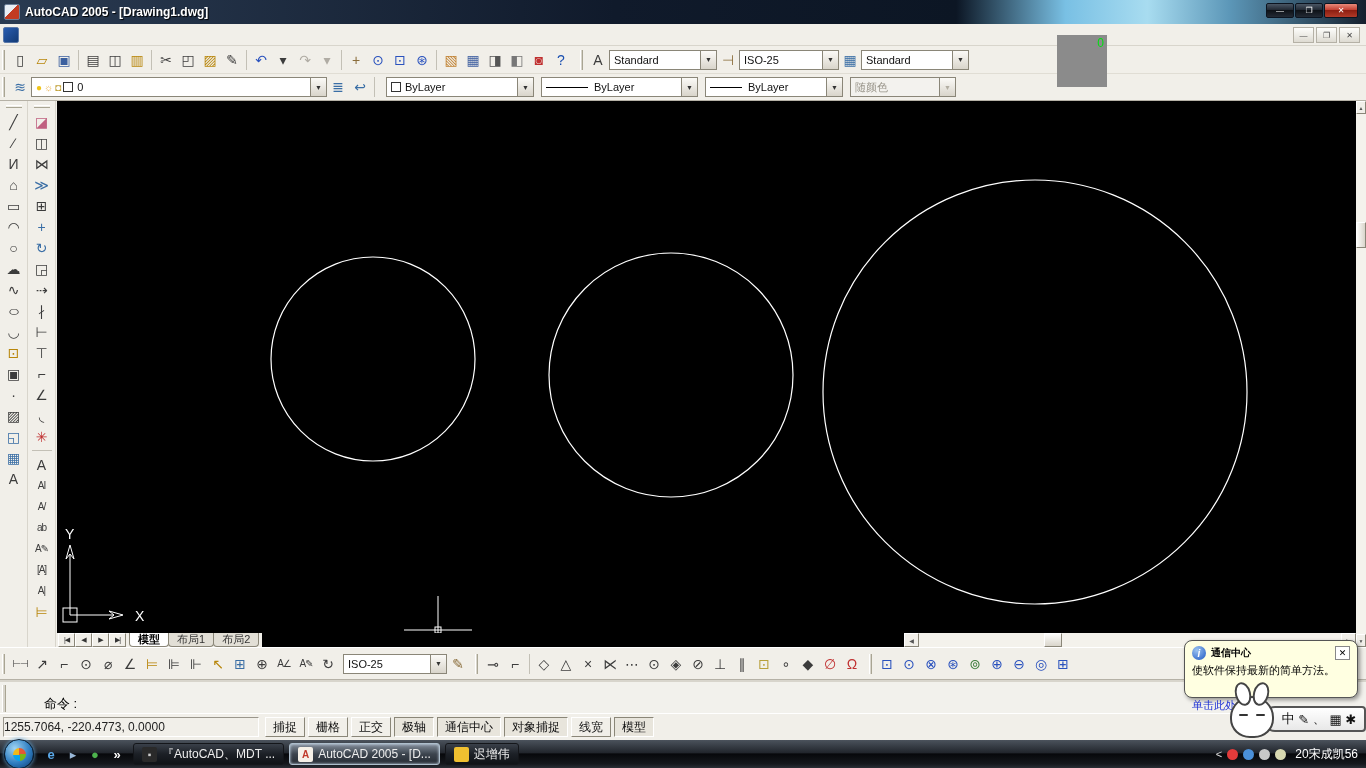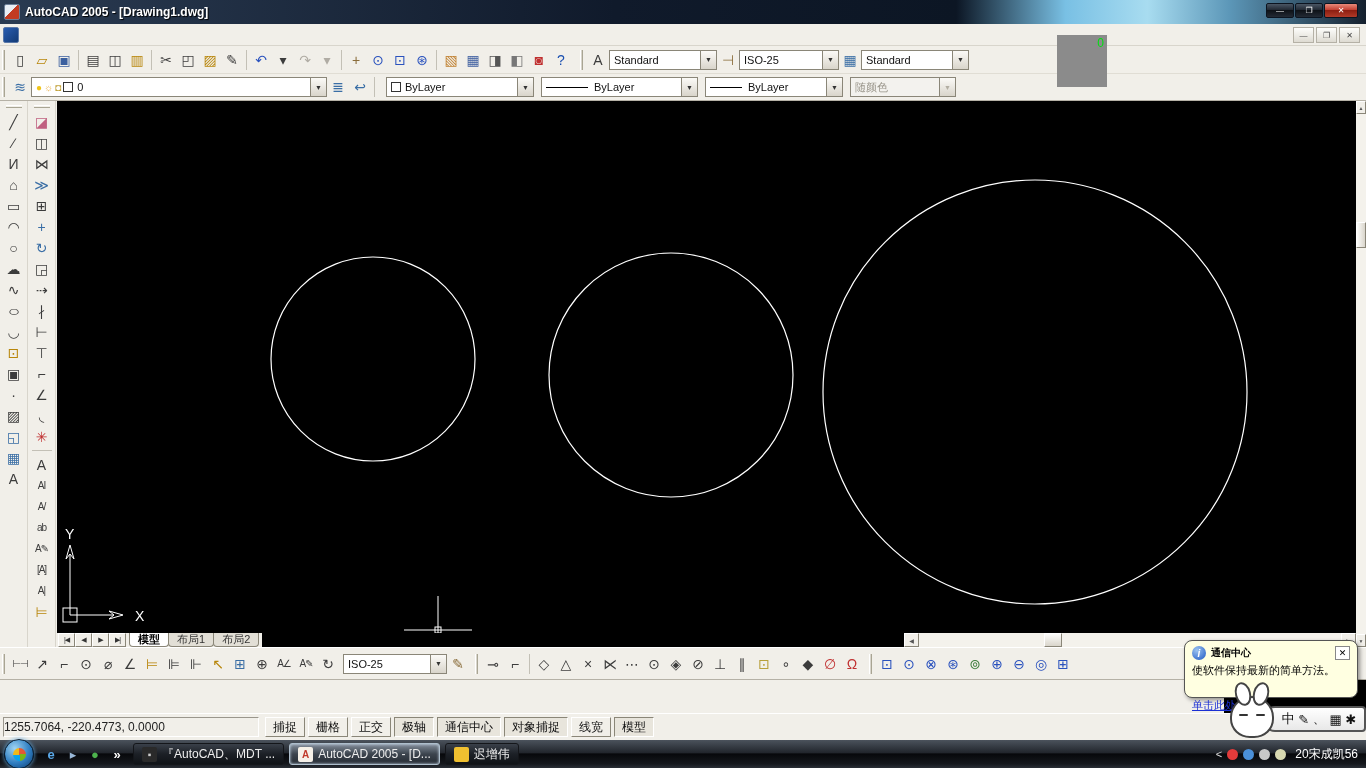--- a/index.html
+++ b/index.html
@@ -137,21 +137,21 @@
 
   .balloon { position:absolute; left:1184px; top:640px; width:174px; height:58px; background:#ffffe1;
     border:1px solid #555; border-radius:8px; z-index:40; padding:5px 7px; box-shadow:2px 2px 4px rgba(0,0,0,.4); }
   .balloon-head { display:flex; align-items:center; gap:5px; }
   .info-ico { width:14px; height:14px; border-radius:50%; background:radial-gradient(circle at 35% 30%,#9cc4f0,#1b56c4);
     color:#fff; font-size:10px; font-weight:bold; font-style:italic; display:flex; align-items:center; justify-content:center; flex:none; }
   .balloon-title { font-size:10px; font-weight:bold; color:#000; flex:1; }
   .balloon-close { width:15px; height:14px; border:1px solid #888; background:#fff; font-size:9px;
     display:flex; align-items:center; justify-content:center; color:#000; }
   .balloon-body { font-size:11px; color:#000; margin-top:3px; }
-  .balloon-link { font-size:11px; color:#1b2fd4; text-decoration:underline; margin-top:20px; display:inline-block; }
+  .balloon-link { font-size:11px; color:#1b2fd4; margin-top:20px; display:inline-block; }
 
   .ime-wrap { position:absolute; left:1230px; top:688px; width:136px; height:52px; z-index:50; }
   .rabbit { position:absolute; left:0; top:8px; width:44px; height:42px; background:#fff;
     border:2px solid #444; border-radius:50% 50% 45% 45%; }
   .rabbit::before, .rabbit::after { content:""; position:absolute; width:12px; height:20px; background:#fff;
     border:2px solid #444; border-radius:50%; top:-16px; }
   .rabbit::before { left:3px; transform:rotate(-15deg); }
   .rabbit::after { right:3px; transform:rotate(15deg); }
   .rabbit .eye { position:absolute; top:16px; width:9px; height:2px; background:#333; border-radius:2px; }
   .rabbit .eye.l { left:7px; } .rabbit .eye.r { right:7px; }
@@ -421,20 +421,24 @@
         <span class="tbicon" style="color: rgb(42, 82, 190);">⊗</span>
         <span class="tbicon" style="color: rgb(42, 82, 190);">⊛</span>
         <span class="tbicon" style="color: rgb(63, 127, 63);">⊚</span>
         <span class="tbicon" style="color: rgb(42, 82, 190);">⊕</span>
         <span class="tbicon" style="color: rgb(42, 82, 190);">⊖</span>
         <span class="tbicon" style="color: rgb(42, 82, 190);">◎</span>
         <span class="tbicon" style="color: rgb(42, 82, 190);">⊞</span>
       </span>
   </div>
 
+  <div class="cmdline">
+    <span class="cmd-grip"></span>
+    <span class="cmd-text">命令 :</span>
+  </div>
 
   <div class="statusbar">
     <span class="coords">1255.7064, -220.4773, 0.0000</span>
     <span id="status-buttons" style="display:flex">
         <span class="statusbtn">捕捉</span>
         <span class="statusbtn">栅格</span>
         <span class="statusbtn">正交</span>
         <span class="statusbtn pressed">极轴</span>
         <span class="statusbtn pressed">通信中心</span>
         <span class="statusbtn pressed">对象捕捉</span>

